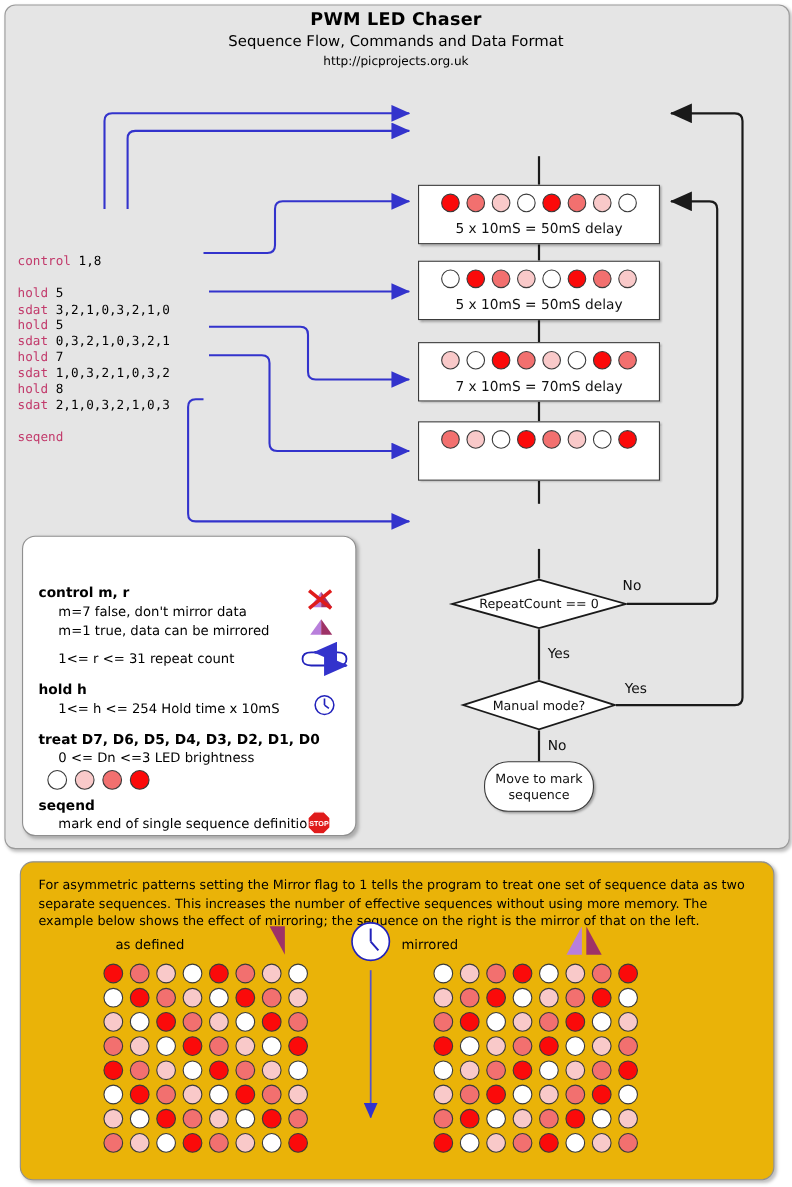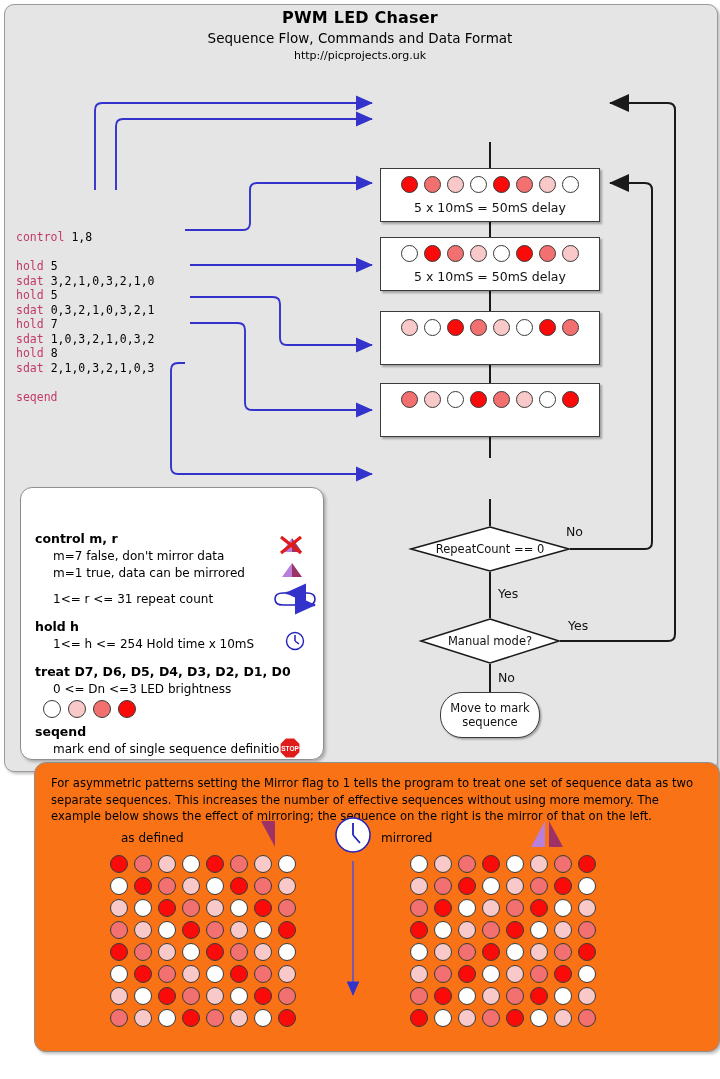--- a/index.html
+++ b/index.html
@@ -2,21 +2,21 @@
 <html><head>
 <meta charset="utf-8">
 <style>
   html,body{margin:0;padding:0;background:#ffffff;}
   body{width:720px;height:1079px;font-family:"DejaVu Sans",sans-serif;}
   .page{position:relative;width:720px;height:1079px;overflow:hidden;background:#ffffff;}
 
   .panel{position:absolute;background:#e5e5e5;border:1px solid #9a9a9a;border-radius:10px;
          box-shadow:2px 2px 3px rgba(0,0,0,.25);}
   #main-panel{left:4px;top:4px;width:712px;height:766px;}
-  #note-panel{left:18px;top:762px;width:684px;height:288px;background:#f97316;border:1px solid #8f8f8f;border-radius:12px;margin-left:16px;}
+  #note-panel{left:18px;top:783px;width:684px;height:288px;background:#eab308;border:1px solid #8f8f8f;border-radius:12px;}
   #legend-panel{left:20px;top:487px;width:302px;height:271px;background:#ffffff;border:1px solid #8f8f8f;border-radius:12px;}
 
   .ttl{position:absolute;left:0;width:720px;text-align:center;color:#000;}
   #title-main{top:8px;font-size:16px;font-weight:bold;letter-spacing:.2px;}
   #title-sub{top:30px;font-size:13.5px;}
   #title-url{top:49px;font-size:11px;}
 
   
   .fbox{position:absolute;background:#fff;border:1.6px solid #3b3b3b;box-sizing:border-box;
         box-shadow:1.5px 1.5px 2px rgba(0,0,0,.3);}
@@ -134,20 +134,21 @@
         <div class="leds" style="top: 7px;">
           <div class="led" style="background: rgb(249, 201, 201);"></div>
           <div class="led" style="background: rgb(255, 255, 255);"></div>
           <div class="led" style="background: rgb(251, 10, 10);"></div>
           <div class="led" style="background: rgb(242, 112, 111);"></div>
           <div class="led" style="background: rgb(249, 201, 201);"></div>
           <div class="led" style="background: rgb(255, 255, 255);"></div>
           <div class="led" style="background: rgb(251, 10, 10);"></div>
           <div class="led" style="background: rgb(242, 112, 111);"></div>
         </div>
+        <div class="cap" style="top: 31px;">7 x 10mS = 70mS delay</div>
       </div>
       <div class="fbox" style="left: 380px; top: 383px; width: 220px; height: 54px;">
         <div class="leds" style="top: 7px;">
           <div class="led" style="background: rgb(242, 112, 111);"></div>
           <div class="led" style="background: rgb(249, 201, 201);"></div>
           <div class="led" style="background: rgb(255, 255, 255);"></div>
           <div class="led" style="background: rgb(251, 10, 10);"></div>
           <div class="led" style="background: rgb(242, 112, 111);"></div>
           <div class="led" style="background: rgb(249, 201, 201);"></div>
           <div class="led" style="background: rgb(255, 255, 255);"></div>

